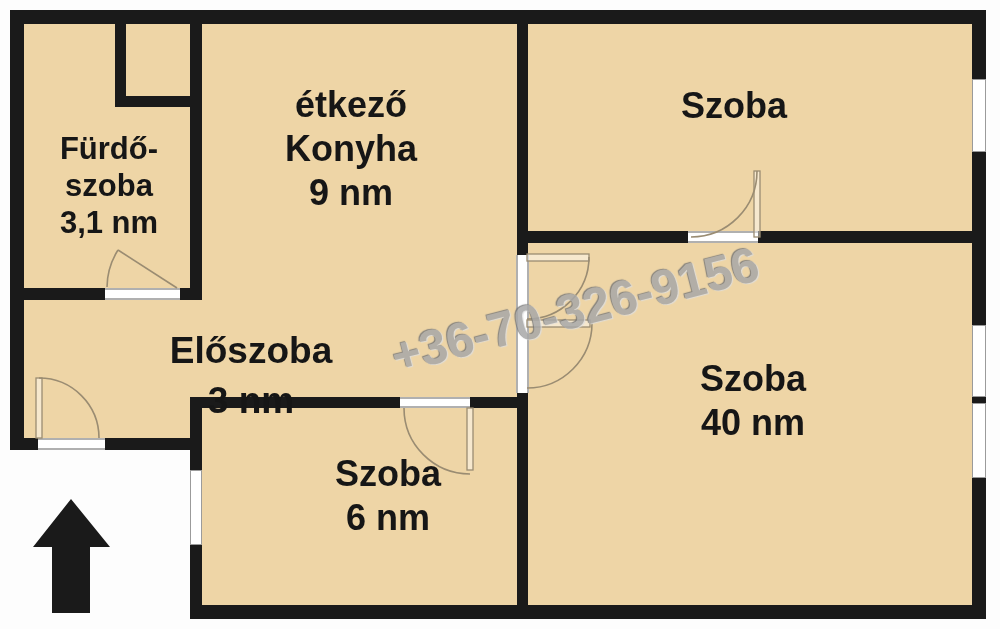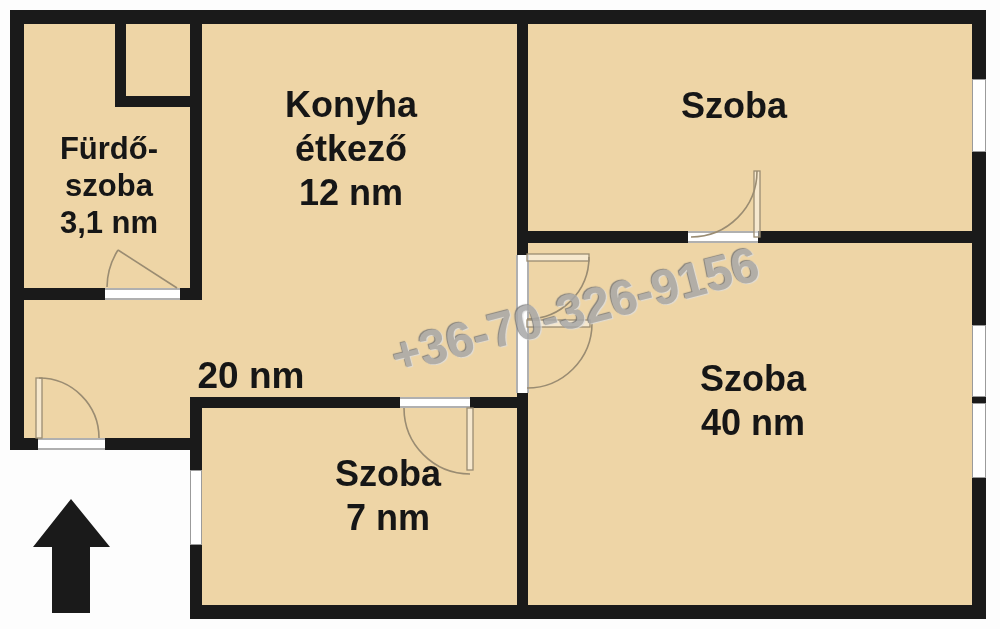--- a/index.html
+++ b/index.html
@@ -90,34 +90,35 @@
     </g>
     <polygon class="arrow" points="71,499 110,547 90,547 90,613 52,613 52,547 33,547"></polygon>
   </svg>
 
   <div class="room-label fs31" style="left:109px;top:185px;">
     <div>Fürdő-</div>
     <div>szoba</div>
     <div>3,1 nm</div>
   </div>
   <div class="room-label fs36" style="left:351px;top:149px;">
+    <div>étkező</div>
     <div>Konyha</div>
-    <div>étkező</div>
-    <div>12 nm</div>
+    <div>9 nm</div>
   </div>
   <div class="room-label fs36" style="left:734px;top:106px;">
     <div>Szoba</div>
   </div>
   <div class="room-label fs37" style="left:251px;top:376px;">
-    <div>20 nm</div>
+    <div>Előszoba</div>
+    <div>3 nm</div>
   </div>
   <div class="room-label fs36" style="left:753px;top:401px;">
     <div>Szoba</div>
     <div>40 nm</div>
   </div>
   <div class="room-label fs36" style="left:388px;top:496px;">
     <div>Szoba</div>
-    <div>7 nm</div>
+    <div>6 nm</div>
   </div>
 
   <div class="watermark">+36-70-326-9156</div>
 
 </div>
 
 </body></html>

